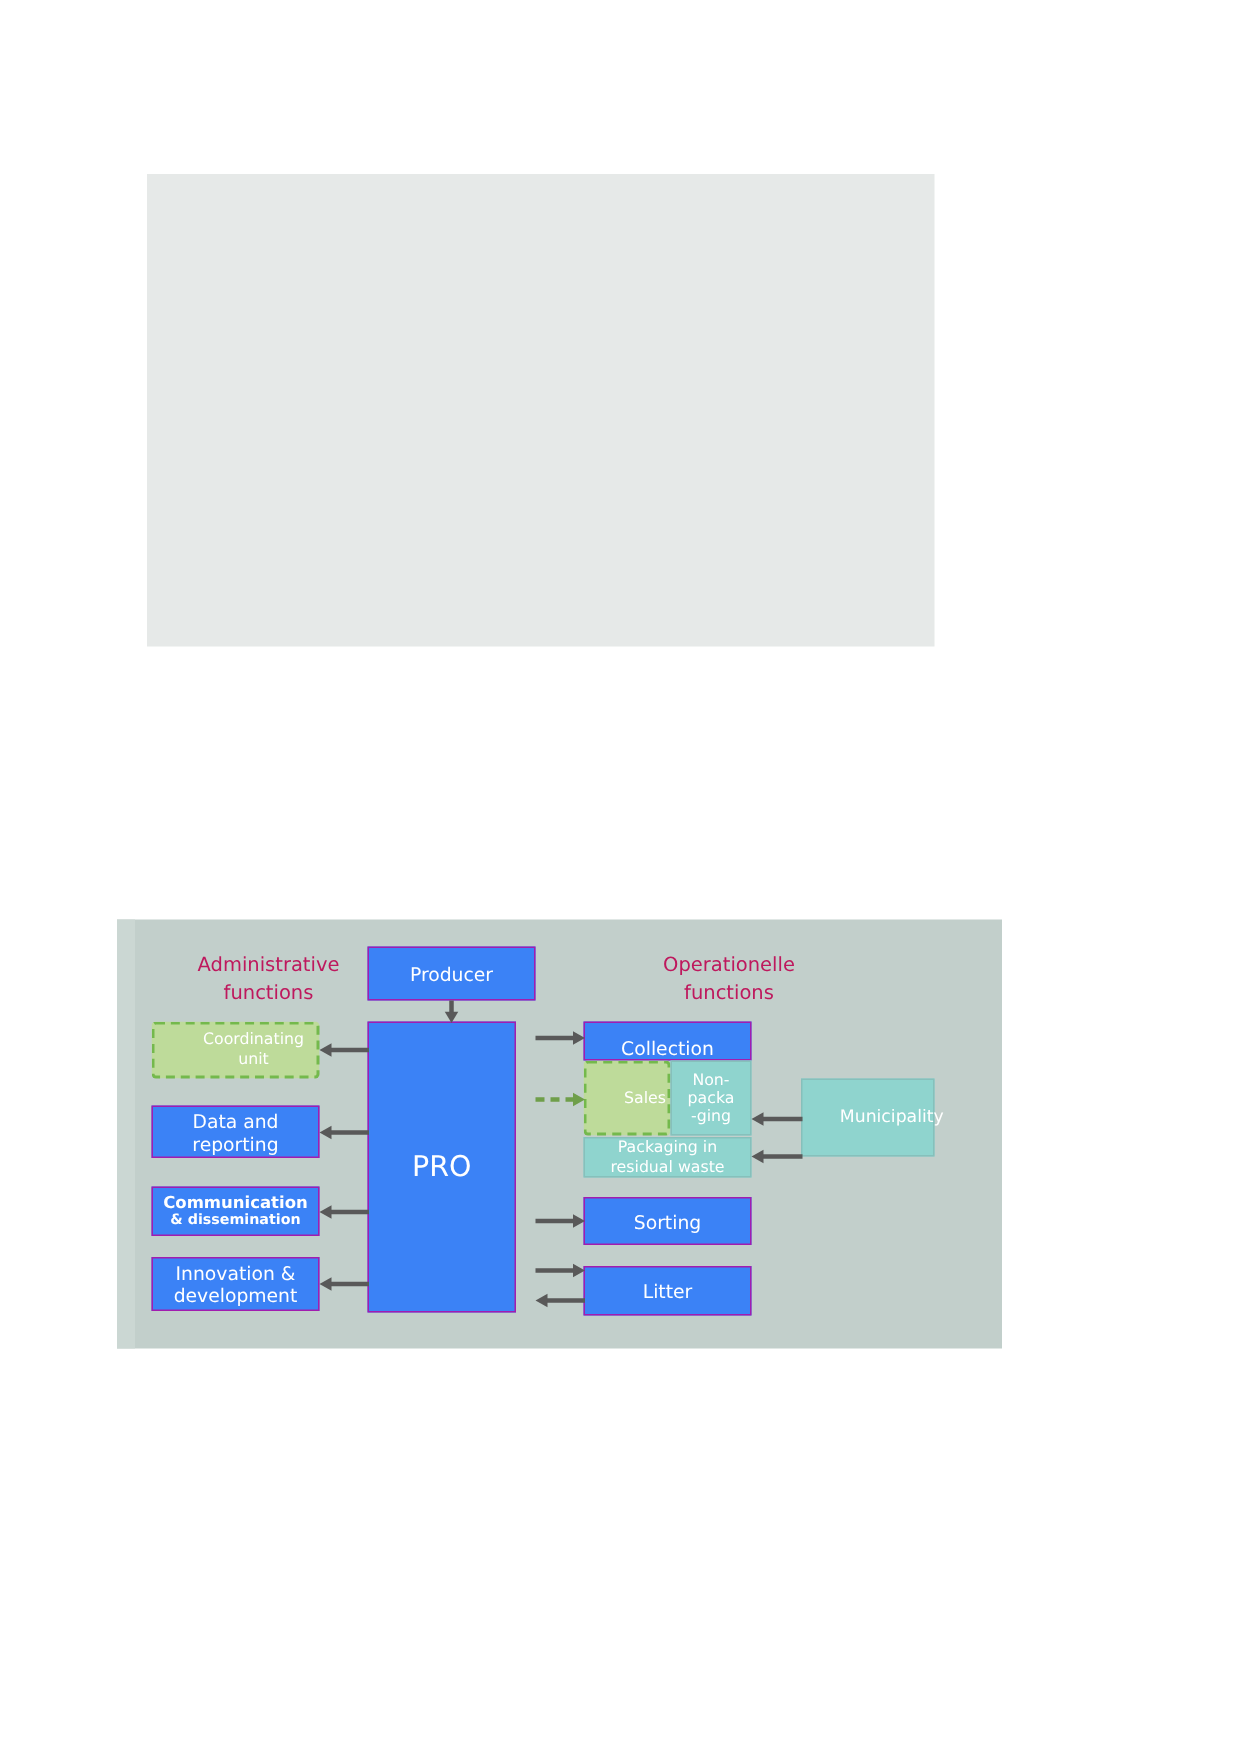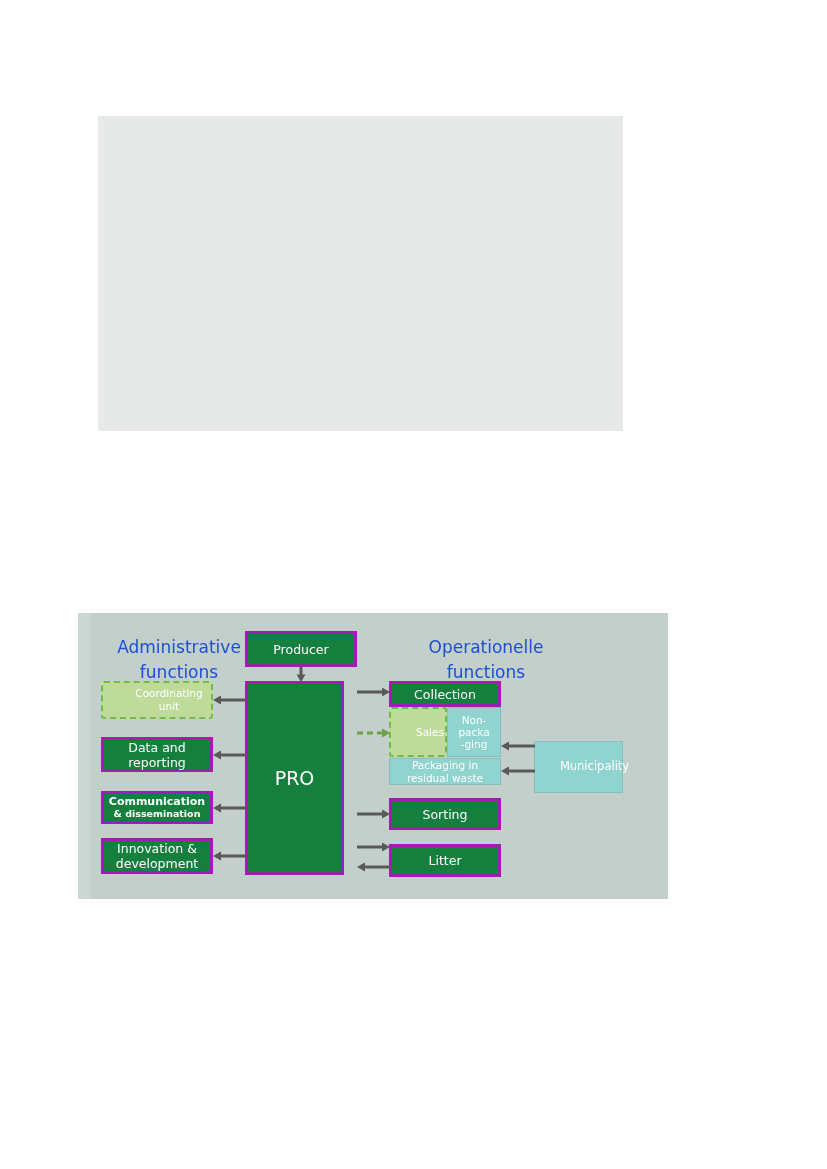--- a/index.html
+++ b/index.html
@@ -38,44 +38,44 @@
     position: absolute;
     left: 0px;
     top: 0px;
     width: 12px;
     height: 286px;
     background: #cbd7d3;
   }
 
   .col-title {
     position: absolute;
-    color: #1d4ed8;
-    font-size: 17px;
+    color: #be185d;
+    font-size: 13px;
     line-height: 1.45;
     text-align: center;
     white-space: pre-line;
   }
   #title-admin { left: 23px; top: 22px; width: 156px; }
   #title-oper  { left: 330px; top: 22px; width: 156px; }
 
   
   .box {
     position: absolute;
     box-sizing: border-box;
     display: flex;
     align-items: center;
     justify-content: center;
     text-align: center;
     color: #ffffff;
     line-height: 1.2;
     white-space: pre-line;
   }
   .green {
-    background: #15803d;
-    border: 3px solid #a21caf;
+    background: #3b82f6;
+    border: 1px solid #a21caf;
   }
   .teal {
     background: #8fd4ce;
     border: 1px solid #86c0bb;
   }
   .lightgreen-dashed {
     background: #bedb9a;
     border: 2px dashed #74b94c;
     border-radius: 3px;
     padding-left: 24px;
@@ -109,20 +109,21 @@
     left: 167px; top: 18px; width: 112px; height: 36px;
     font-size: 12.5px;
   }
   #box-pro {
     left: 167px; top: 68px; width: 99px; height: 194px;
     font-size: 19px;
   }
   #box-collection {
     left: 311px; top: 68px; width: 112px; height: 26px;
     font-size: 12.5px;
+    align-items: flex-end;
   }
   #box-litter {
     left: 311px; top: 94px; width: 58px; height: 50px;
     font-size: 10.5px;
   }
   #box-nonpackaging {
     left: 369px; top: 94px; width: 54px; height: 50px;
     font-size: 10.5px;
     line-height: 1.15;
   }
@@ -132,21 +133,21 @@
   }
   #box-sorting {
     left: 311px; top: 185px; width: 112px; height: 32px;
     font-size: 12.5px;
   }
   #box-sales {
     left: 311px; top: 231px; width: 112px; height: 33px;
     font-size: 12.5px;
   }
   #box-municipality {
-    left: 456px; top: 128px; width: 89px; height: 52px;
+    left: 456px; top: 106px; width: 89px; height: 52px;
     font-size: 11.5px;
     padding-left: 32px;
   }
 
   
   .arrow {
     position: absolute;
   }
   .arrow svg { display: block; overflow: visible; }
 </style>

